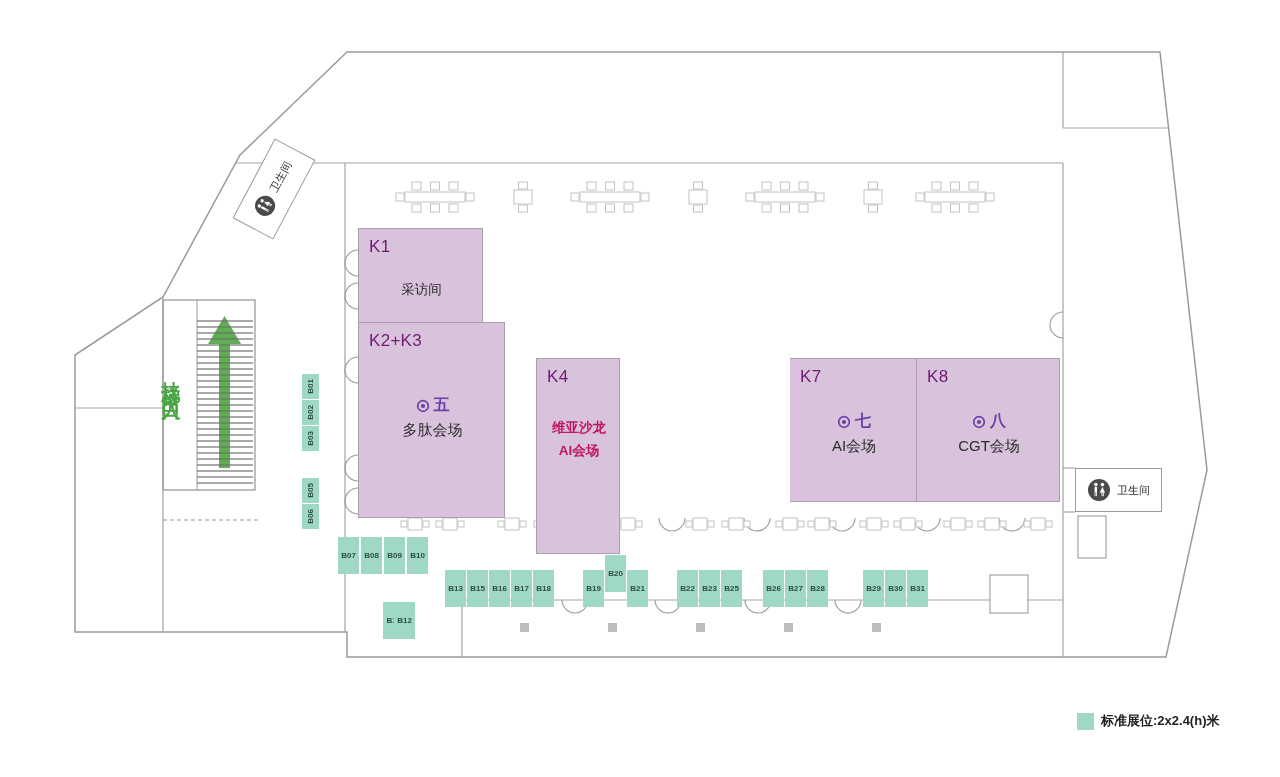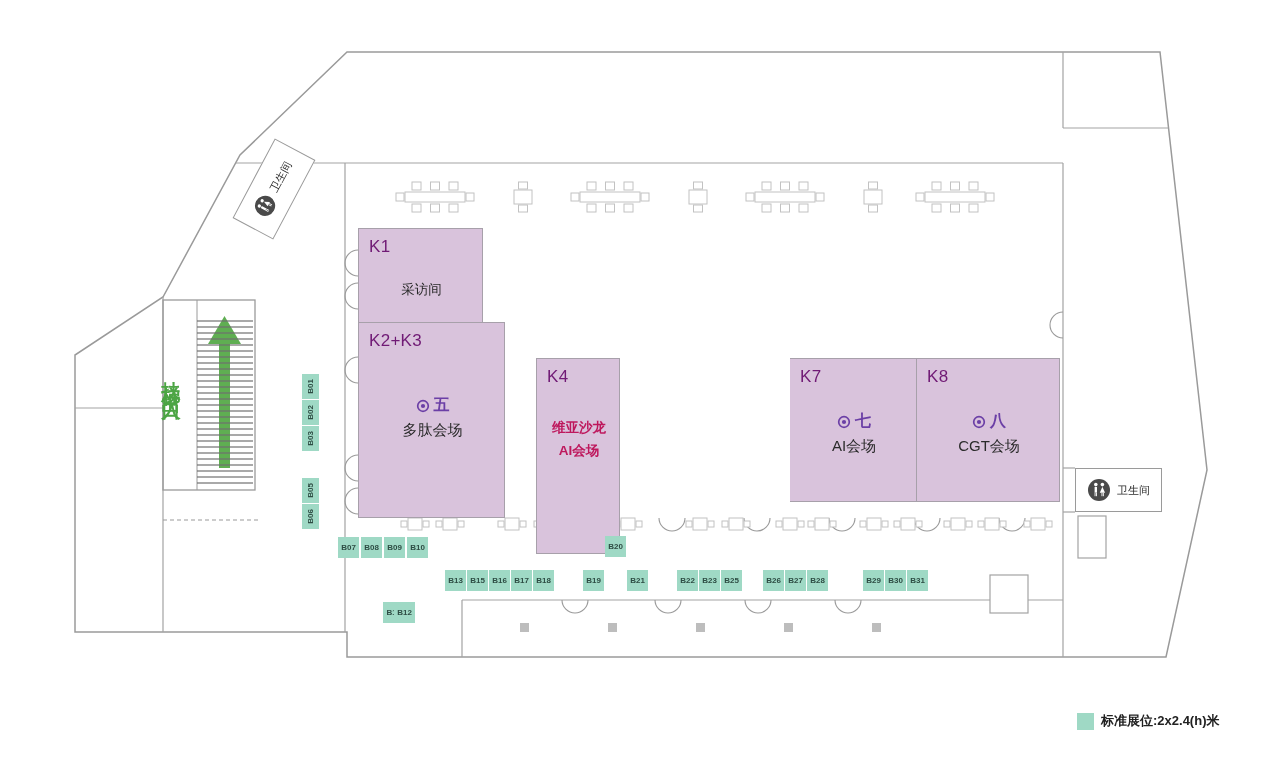--- a/index.html
+++ b/index.html
@@ -18,21 +18,21 @@
   .room-mid { position:absolute; left:2px; right:0; text-align:center; }
   .session-line { display:flex; align-items:center; justify-content:center; gap:4px;
                   font-size:16px; font-weight:700; color:#6b3fa6; }
   .room-name { font-size:15px; color:#2b2b2b; margin-top:5px; }
   .k4-line { font-size:13.5px; font-weight:700; color:#be185d; line-height:1.7; }
 
   .meeting { position:absolute; left:76px; top:531px; width:84px; height:99px;
              background:#d9c3dc; display:flex; flex-direction:column; align-items:center;
              justify-content:center; font-size:13.5px; font-weight:700; color:#2b2b2b; line-height:1.6; }
 
-  .booth { position:absolute; width:21px; height:21px; background:#9fd9c5;
+  .booth { position:absolute; width:21px; height:37px; background:#9fd9c5;
            display:flex; align-items:center; justify-content:center;
            font-size:8px; font-weight:700; color:#2e4d44; }
   .booth.tall { width:17px; height:25px; }
   .booth.tall span { transform:rotate(-90deg); white-space:nowrap; display:block; }
 
   .escalator-label { position:absolute; left:158px; top:366px;
                      writing-mode:vertical-rl; text-orientation:upright;
                      font-size:19px; font-weight:700; color:#4ca544; letter-spacing:6px; }
 
   .restroom { background:#ffffff; border:1.5px solid #9a9a9a; position:absolute;
@@ -289,21 +289,21 @@
       </div>
     <div class="booth" style="left:511px;top:570px">
         <span>B17</span>
       </div>
     <div class="booth" style="left:533px;top:570px">
         <span>B18</span>
       </div>
     <div class="booth" style="left:583px;top:570px">
         <span>B19</span>
       </div>
-    <div class="booth" style="left:605px;top:536px">
+    <div class="booth" style="left:605px;top:555px">
         <span>B20</span>
       </div>
     <div class="booth" style="left:627px;top:570px">
         <span>B21</span>
       </div>
     <div class="booth" style="left:677px;top:570px">
         <span>B22</span>
       </div>
     <div class="booth" style="left:699px;top:570px">
         <span>B23</span>

